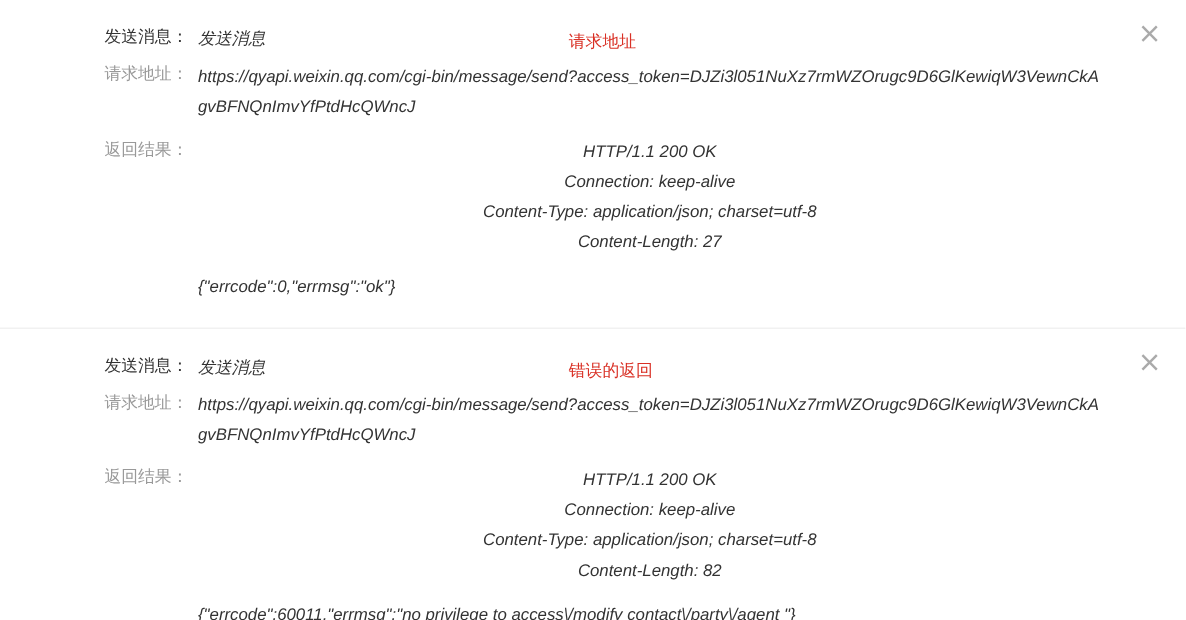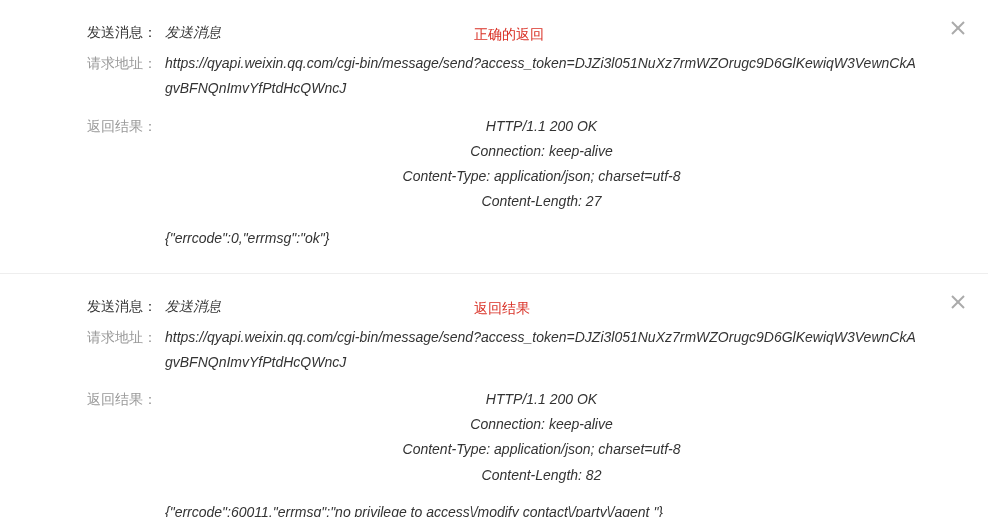--- a/index.html
+++ b/index.html
@@ -29,20 +29,21 @@
       align-items: flex-start;
       margin-bottom: 6px;
       line-height: 1.8;
     }
     .label {
       width: 135px;
       text-align: right;
       color: #999;
       flex-shrink: 0;
       padding-right: 8px;
+      font-family: Liberation Mono, monospace;
     }
     .label.dark {
       color: #333;
     }
     .value {
       flex: 1;
       color: #333;
       word-break: break-all;
       padding-right: 40px;
       font-style: italic;
@@ -108,21 +109,21 @@
 </head>
 <body>
 
 <div class="panel">
   <div class="close-btn">
     <svg viewBox="0 0 16 16">
         <line x1="2" y1="2" x2="14" y2="14"></line>
         <line x1="14" y1="2" x2="2" y2="14"></line>
       </svg>
   </div>
-  <div class="title-annotation">正确的返回</div>
+  <div class="title-annotation">请求地址</div>
   <div class="row">
     <div class="label dark">发送消息：</div>
     <div class="value">发送消息</div>
   </div>
   <div class="row">
     <div class="label">请求地址：</div>
     <div class="value">https://qyapi.weixin.qq.com/cgi-bin/message/send?access_token=DJZi3l051NuXz7rmWZOrugc9D6GlKewiqW3VewnCkAgvBFNQnImvYfPtdHcQWncJ</div>
   </div>
   <div class="row result-block">
     <div class="label">返回结果：</div>
@@ -138,21 +139,21 @@
 
 <hr class="divider">
 
 <div class="panel">
   <div class="close-btn">
     <svg viewBox="0 0 16 16">
         <line x1="2" y1="2" x2="14" y2="14"></line>
         <line x1="14" y1="2" x2="2" y2="14"></line>
       </svg>
   </div>
-  <div class="title-annotation">返回结果</div>
+  <div class="title-annotation">错误的返回</div>
   <div class="row">
     <div class="label dark">发送消息：</div>
     <div class="value">发送消息</div>
   </div>
   <div class="row">
     <div class="label">请求地址：</div>
     <div class="value">https://qyapi.weixin.qq.com/cgi-bin/message/send?access_token=DJZi3l051NuXz7rmWZOrugc9D6GlKewiqW3VewnCkAgvBFNQnImvYfPtdHcQWncJ</div>
   </div>
   <div class="row result-block">
     <div class="label">返回结果：</div>

